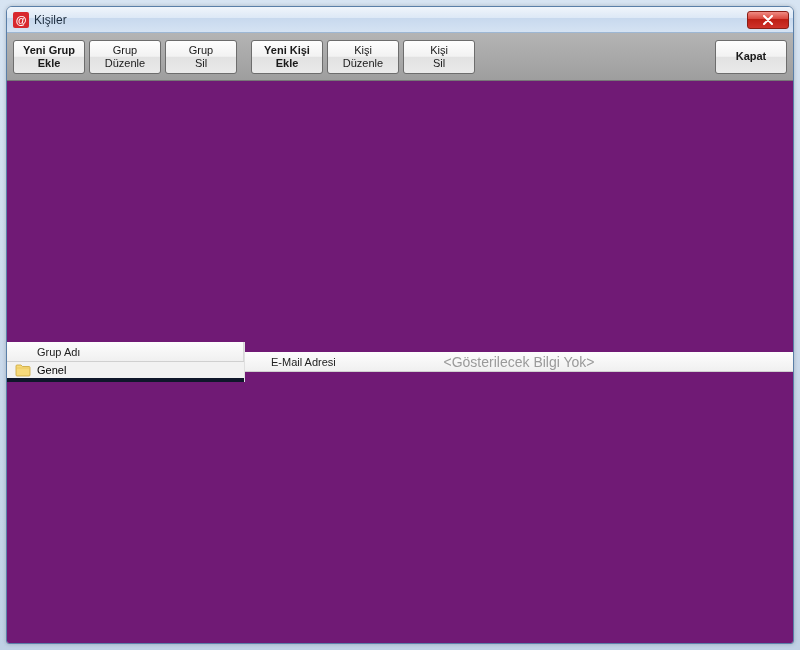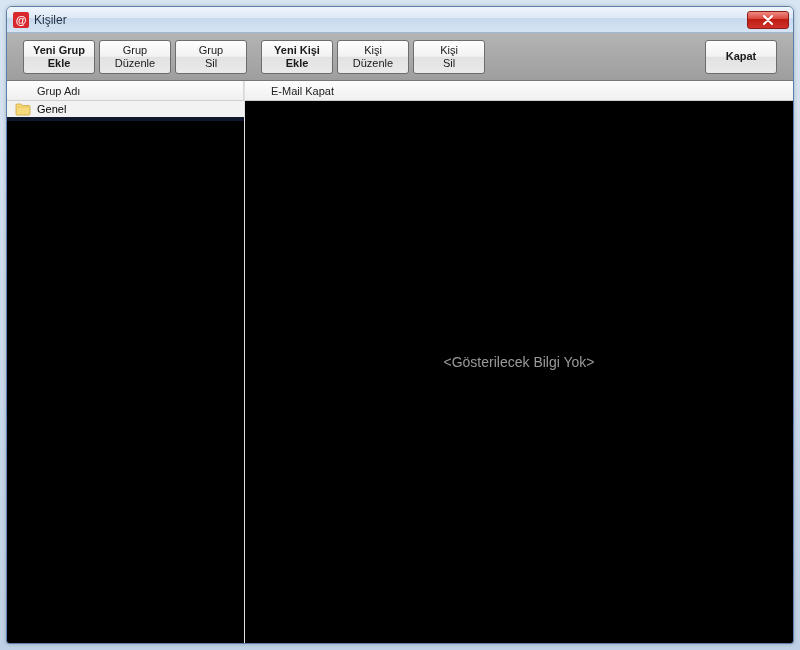--- a/index.html
+++ b/index.html
@@ -51,21 +51,21 @@
       border-radius: 3px;
       display: flex; align-items: center; justify-content: center;
       cursor: pointer;
     }
     .close-btn svg { display: block; }
     .toolbar {
       height: 48px;
       background: linear-gradient(to bottom, #b4b4b4 0%, #9e9e9e 100%);
       display: flex;
       align-items: center;
-      padding: 4px 16px;
+      padding: 4px 6px;
       gap: 4px;
       border-bottom: 1px solid #777;
     }
     .tbtn {
       border: 1px solid #6d6d6d;
       border-radius: 3px;
       background: linear-gradient(to bottom, #fefefe 0%, #f2f2f2 48%, #e2e2e2 50%, #eaeaea 100%);
       height: 34px;
       width: 72px;
       font-size: 11px;
@@ -77,21 +77,22 @@
       align-items: center;
       justify-content: center;
       line-height: 1.15;
       padding: 2px 4px;
     }
     .tbtn.bold { font-weight: bold; }
     .tspacer { flex: 1; }
     .content {
       flex: 1;
       display: flex;
-      background: #000000;
+      background: #701a75;
+      align-items: center;
     }
     .left-panel {
       width: 238px;
       border-right: 1px solid #e0e0e0;
       display: flex;
       flex-direction: column;
     }
     .right-panel {
       flex: 1;
       display: flex;
@@ -183,18 +184,18 @@
             </svg>
           </span>
           <span>Genel</span>
         </div>
       </div>
     </div>
 
     <div class="right-panel">
       <div class="col-header">
         <div class="col icon-col"></div>
-        <div class="col c2">E-Mail Kapat</div>
+        <div class="col c2">E-Mail Adresi</div>
       </div>
       <div class="empty-msg">&lt;Gösterilecek Bilgi Yok&gt;</div>
     </div>
   </div>
 </div>
 
 </body></html>

